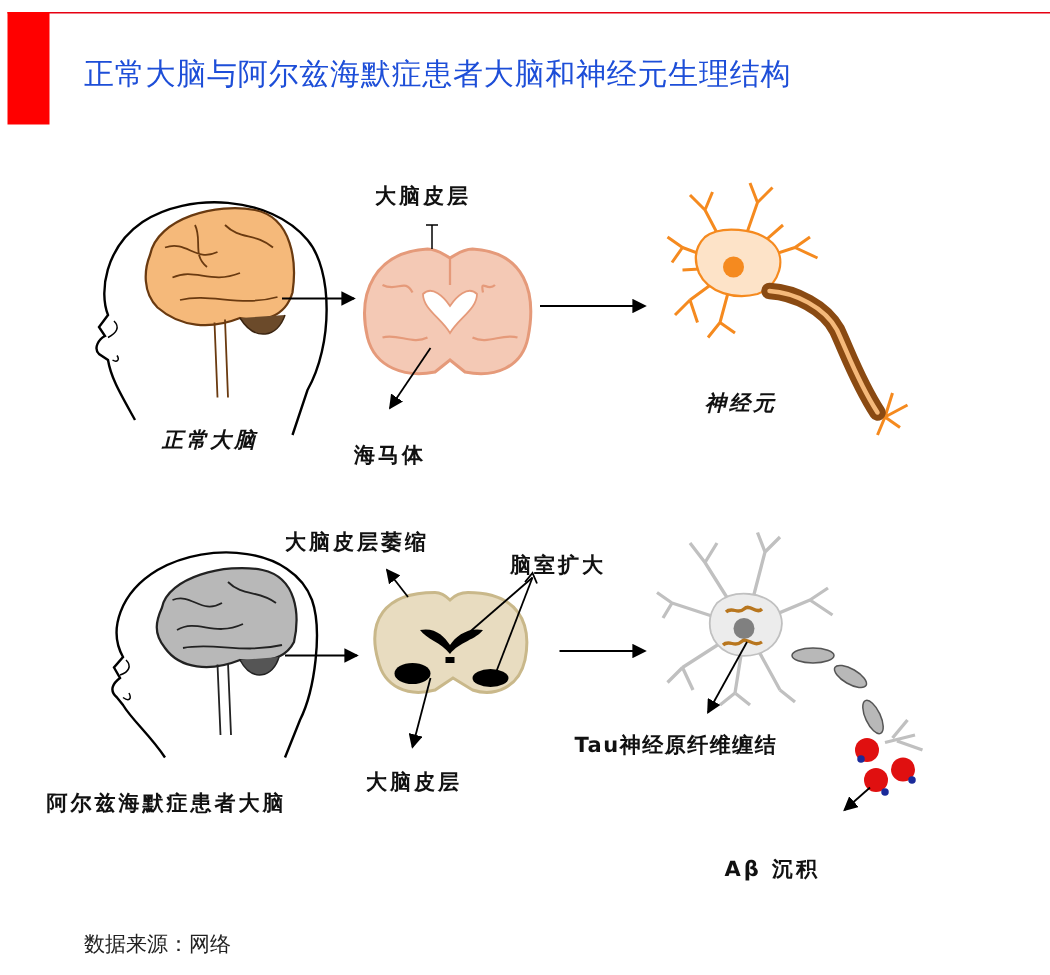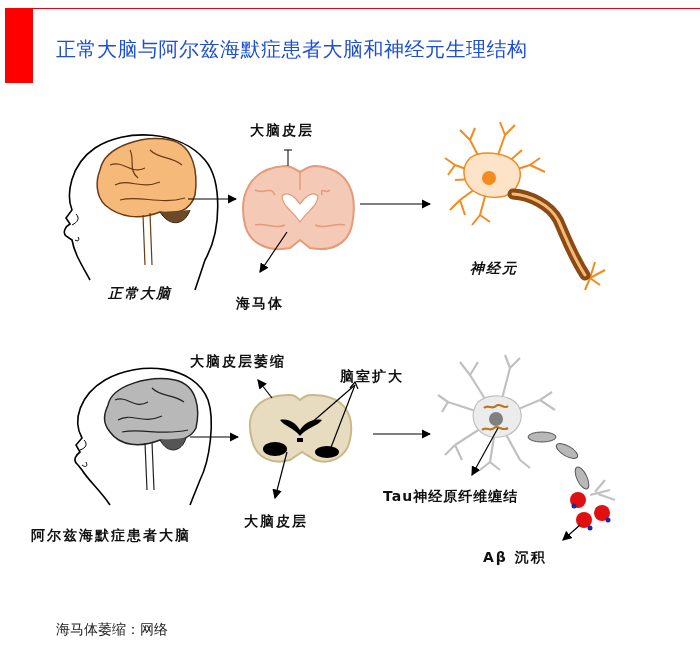--- a/index.html
+++ b/index.html
@@ -113,15 +113,15 @@
 <div class="lbl" style="left:250px;top:122px;">大脑皮层</div>
 <div class="lbl" style="left:108px;top:285px;font-style:italic;">正常大脑</div>
 <div class="lbl" style="left:236px;top:295px;">海马体</div>
 <div class="lbl" style="left:470px;top:260px;font-style:italic;">神经元</div>
 
 <div class="lbl" style="left:190px;top:353px;">大脑皮层萎缩</div>
 <div class="lbl" style="left:340px;top:368px;">脑室扩大</div>
 <div class="lbl" style="left:244px;top:513px;">大脑皮层</div>
 <div class="lbl" style="left:31px;top:527px;">阿尔兹海默症患者大脑</div>
 <div class="lbl" style="left:383px;top:488px;letter-spacing:1px;">Tau神经原纤维缠结</div>
-<div class="lbl" style="left:483px;top:549px;">Aβ 沉积</div>
+<div class="lbl" style="left:483px;top:571px;">Aβ 沉积</div>
 
-<div class="source">海马体萎缩：网络</div>
+<div class="source">数据来源：网络</div>
 
 </body></html>

